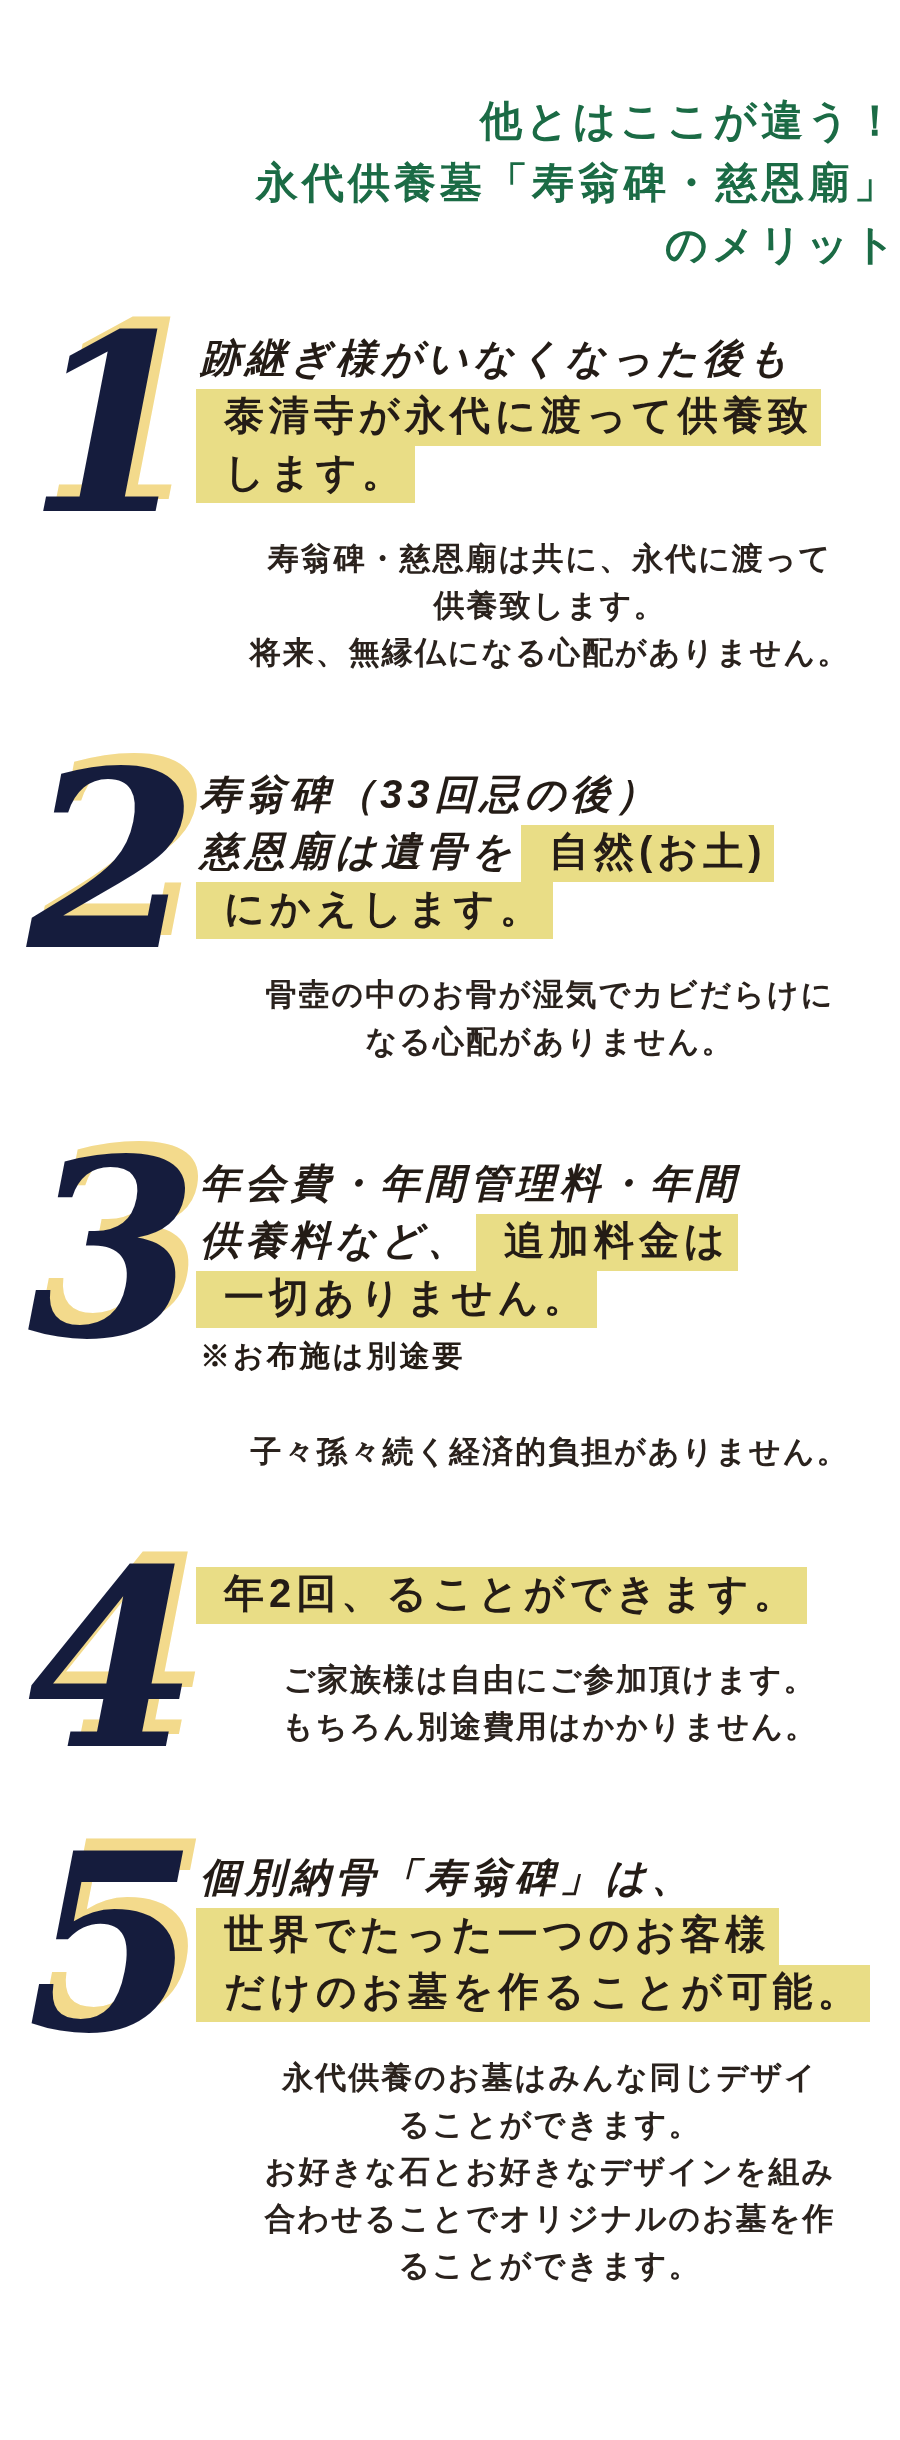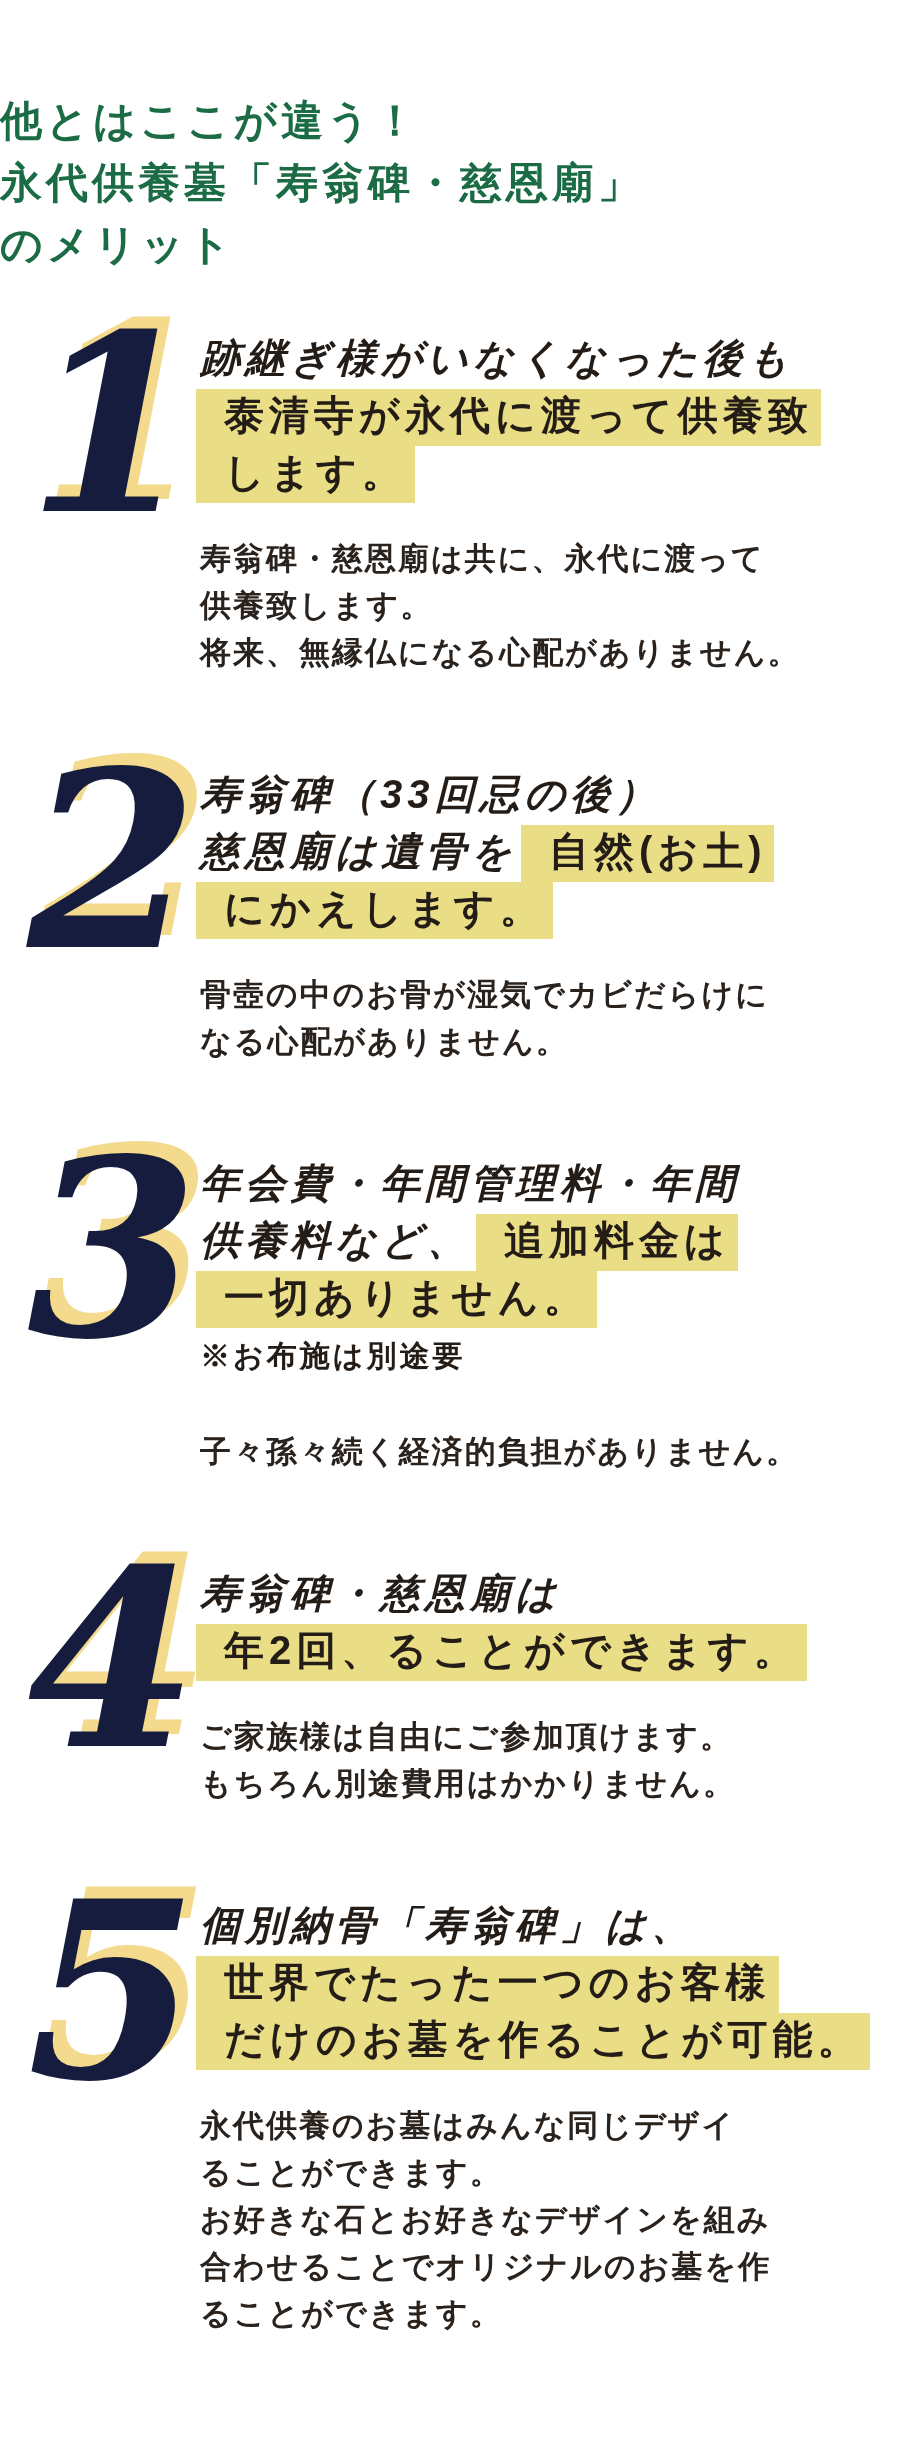--- a/index.html
+++ b/index.html
@@ -19,21 +19,21 @@
   }
   .page {
     width: 900px;
     height: 2440px;
     overflow: hidden;
     padding-top: 90px;
     background: var(--page-bg);
   }
   
   .page-title {
-    text-align: left;
+    text-align: right;
     color: var(--title-green);
     font-weight: bold;
     font-size: 42px;
     letter-spacing: 4px;
     line-height: 62px;
     margin-bottom: 56px;
   }
   
   .section {
     display: flex;
@@ -80,21 +80,21 @@
     margin-top: -24px;
     margin-bottom: 51px;
   }
   .body-text {
     color: var(--body-ink);
     font-weight: 600;
     font-size: 31px;
     letter-spacing: 2px;
     line-height: 47px;
   }
-  .body-line { white-space: nowrap; }
+  .body-line { white-space: nowrap; text-align: center; }
 </style>
 </head>
 <body>
 
 <div class="page">
 
   <h1 class="page-title">
     <div>他とはここが違う！</div>
     <div>永代供養墓「寿翁碑・慈恩廟」</div>
     <div>のメリット</div>
@@ -143,21 +143,20 @@
       <div class="body-text">
         <div class="body-line">子々孫々続く経済的負担がありません。</div>
       </div>
     </div>
   </div>
 
   <div class="section">
     <div class="numeral">4</div>
     <div class="content">
       <div class="heading">
-        <div class="heading-line"><span class="plain">寿翁碑・慈恩廟は</span></div>
         <div class="heading-line"><span class="hl">年2回、ることができます。</span></div>
       </div>
       <div class="body-text">
         <div class="body-line">ご家族様は自由にご参加頂けます。</div>
         <div class="body-line">もちろん別途費用はかかりません。</div>
       </div>
     </div>
   </div>
 
   <div class="section">

